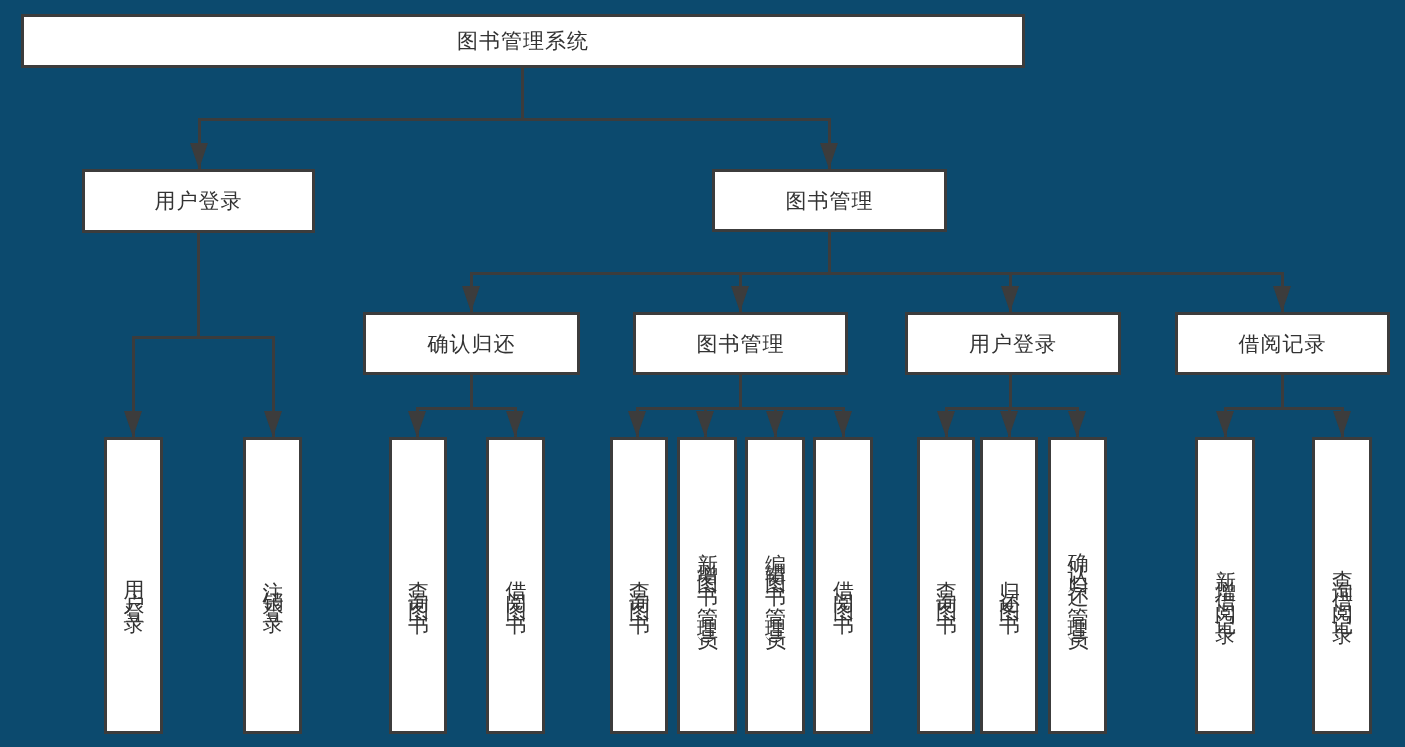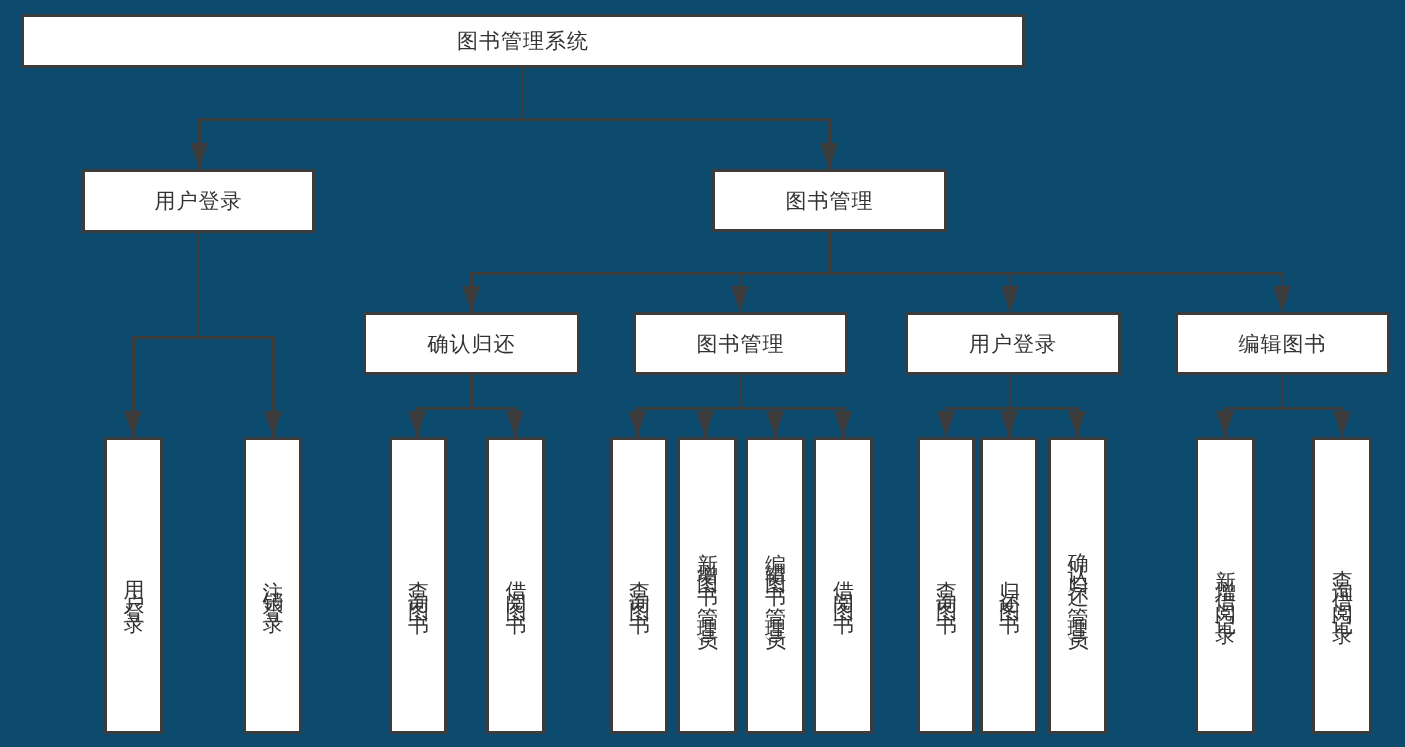--- a/index.html
+++ b/index.html
@@ -82,21 +82,21 @@
   <div class="node" style="left:363px; top:312px; width:217px; height:63px;">
     <span>确认归还</span>
   </div>
   <div class="node" style="left:633px; top:312px; width:215px; height:63px;">
     <span>图书管理</span>
   </div>
   <div class="node" style="left:905px; top:312px; width:216px; height:63px;">
     <span>用户登录</span>
   </div>
   <div class="node" style="left:1175px; top:312px; width:215px; height:63px;">
-    <span>编辑图书</span>
+    <span>借阅记录</span>
   </div>
 
   <div class="vline" style="left:470px; top:375px; height:32px;"></div>
   <div class="hline" style="left:416px; top:407px; width:101px;"></div>
   <div class="vline" style="left:416px; top:407px; height:30px;"></div>
   <div class="arrow" style="left:408px; top:411px;"></div>
   <div class="vline" style="left:514px; top:407px; height:30px;"></div>
   <div class="arrow" style="left:506px; top:411px;"></div>
 
   <div class="vline" style="left:739px; top:375px; height:32px;"></div>

